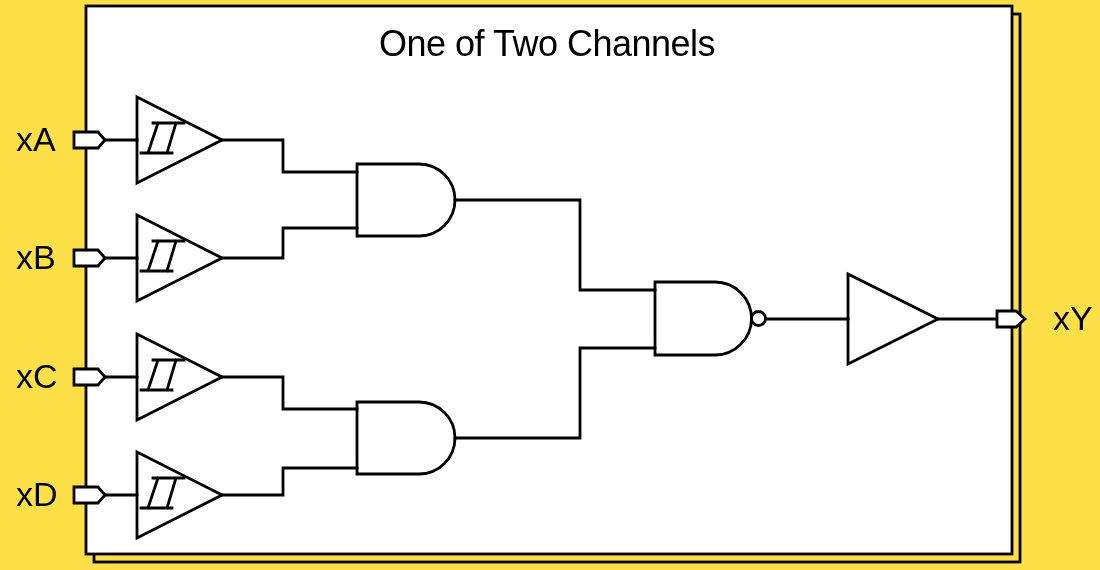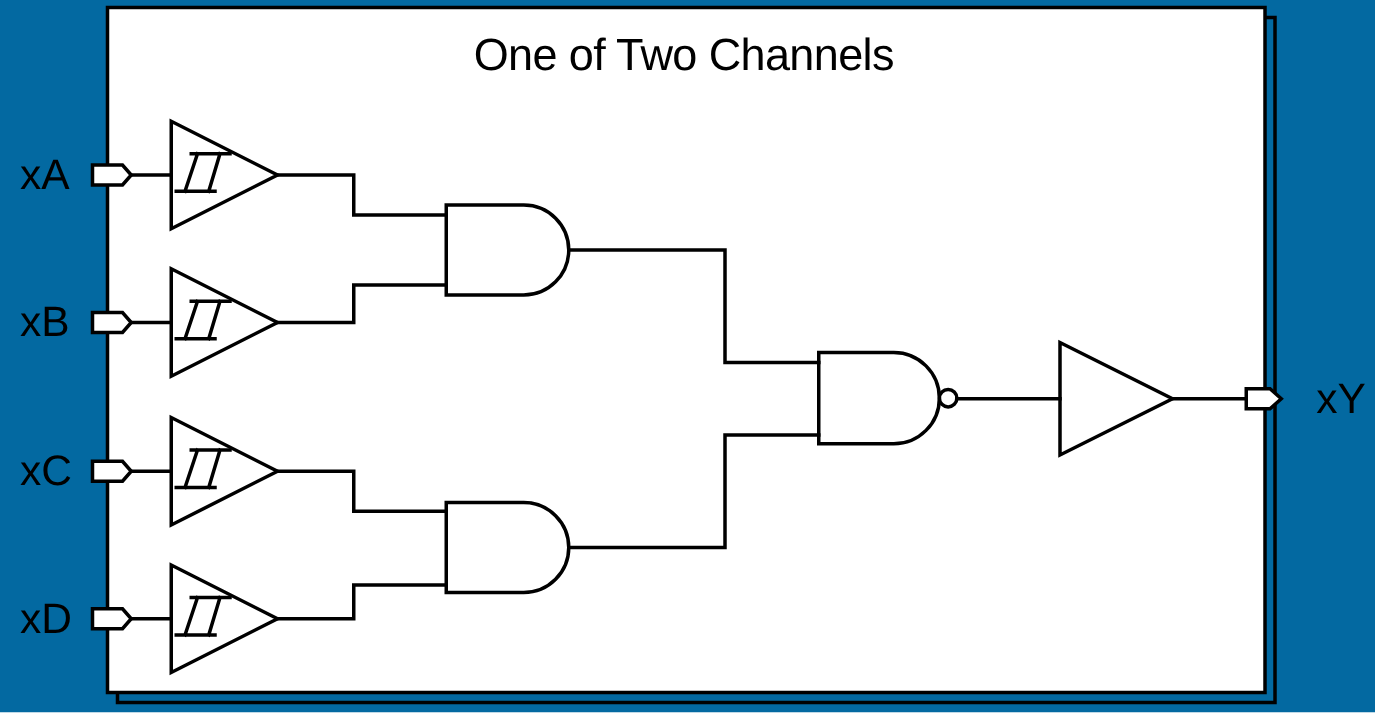--- a/index.html
+++ b/index.html
@@ -1,20 +1,20 @@
 <!DOCTYPE html>
 <html><head>
 <meta charset="utf-8">
 <style>
   html, body { margin: 0; padding: 0; background: #ffffff; }
   .stage {
     position: relative;
     width: 1100px;
     height: 570px;
-    background: #0369a1;
+    background: #fde047;
     overflow: hidden;
   }
   .stage svg { display: block; }
   .labels text {
     font-family: "Liberation Sans", sans-serif;
     font-weight: 400;
   }
   .port-label { font-size: 34px; }
   .title-label { font-size: 36px; letter-spacing: -0.5px; }
 </style>

